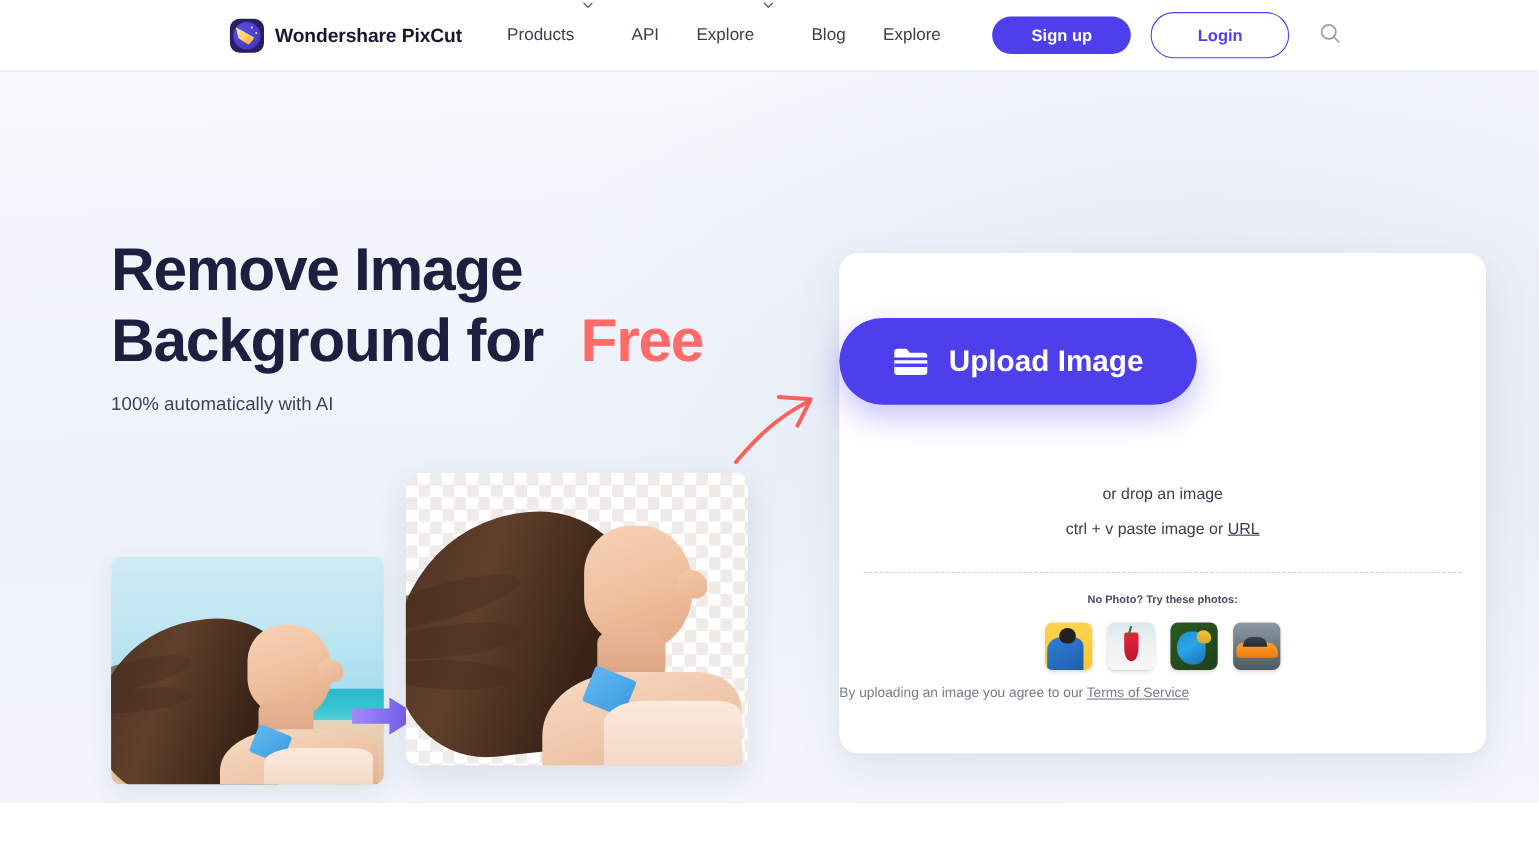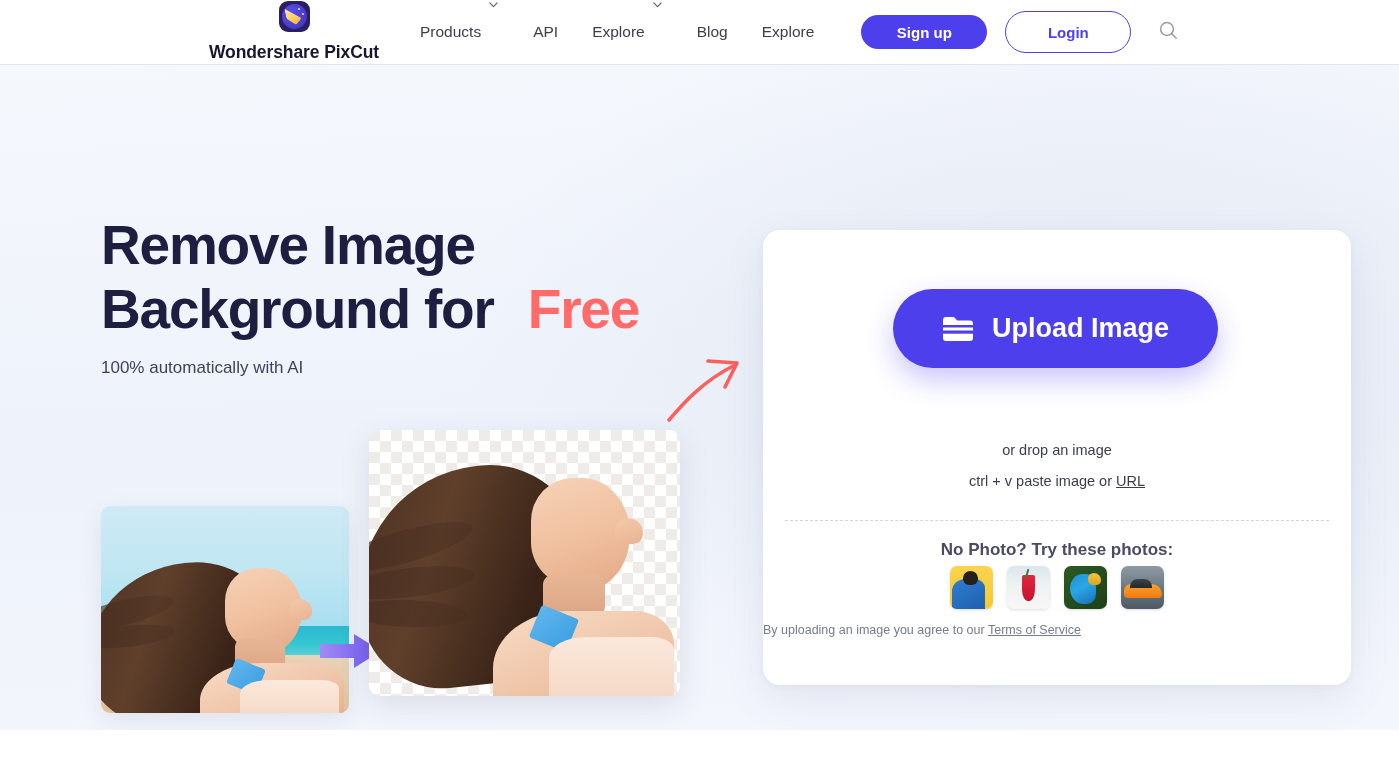--- a/index.html
+++ b/index.html
@@ -19,21 +19,21 @@
     display: flex;
     align-items: center;
     z-index: 40;
   }
   .nav-inner {
     display: flex;
     align-items: center;
     margin-left: 209px;
     gap: 0;
   }
-  .brand { display: flex; align-items: center; gap: 10px; cursor: pointer; flex-direction: column; }
+  .brand { display: flex; align-items: center; gap: 10px; cursor: pointer; }
   .logo-mark {
     width: 31px; height: 31px;
     border-radius: 9px;
     background: #2a1f63;
     position: relative;
     overflow: hidden;
     flex: 0 0 auto;
   }
   .logo-mark .disc {
     position: absolute; left: 3px; top: 3px;
@@ -198,21 +198,21 @@
 
   
   .upload-card {
     position: absolute;
     left: 763px; top: 165px;
     width: 588px; height: 455px;
     background: #ffffff;
     border-radius: 17px;
     box-shadow: 0 14px 40px rgba(90,104,145,.11), 0 2px 6px rgba(90,104,145,.05);
   }
-  .upload-btn-wrap { position: absolute; left: 0; right: 4px; top: 59px; display: flex; justify-content: center; }
+  .upload-btn-wrap { position: absolute; left: 0; right: 4px; top: 59px; display: flex; }
   .btn-upload {
     position: relative;
     display: flex; align-items: center; justify-content: center; gap: 17px;
     width: 325px; height: 79px;
     background: #4d3fec;
     border: none; border-radius: 40px;
     color: #ffffff; font-size: 27px; font-weight: bold;
     cursor: pointer;
     box-shadow: 0 12px 28px rgba(77,63,236,.30);
   }
@@ -229,21 +229,21 @@
   .paste-line a { color: #3c3c50; text-decoration: underline; cursor: pointer; }
 
   .divider {
     position: absolute; left: 22px; right: 22px; top: 290px;
     border-top: 1px dashed #cfd4de;
     height: 0;
   }
 
   .try-title {
     position: absolute; left: 0; right: 0; top: 310px;
-    text-align: center; font-size: 17px; font-weight: bold; color: #4a4a63;
+    text-align: center; font-size: 10px; font-weight: bold; color: #4a4a63;
   }
 
   .thumbs {
     position: absolute; left: 0; right: 0; top: 336px;
     display: flex; justify-content: center; gap: 14px;
   }
   .thumb {
     width: 43px; height: 43px; border-radius: 7px;
     overflow: hidden; cursor: pointer; position: relative;
     box-shadow: 0 1px 3px rgba(0,0,0,.14);

